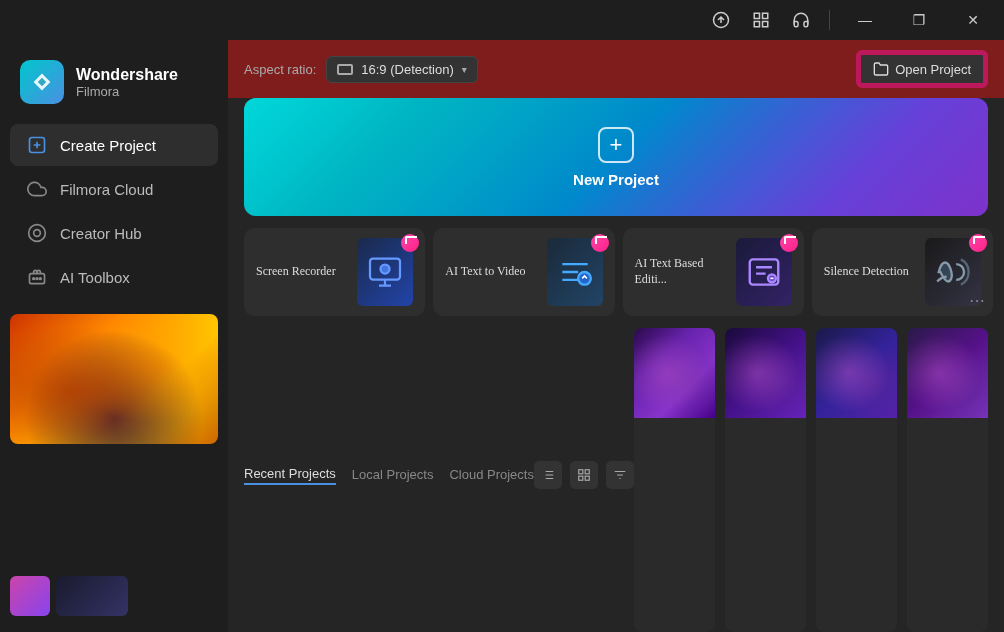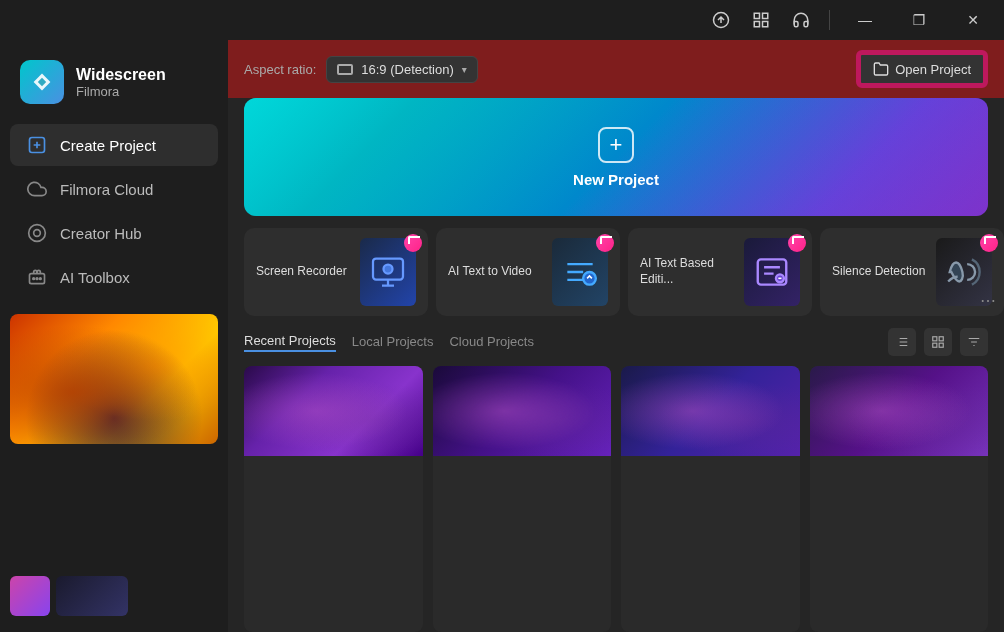--- a/index.html
+++ b/index.html
@@ -279,23 +279,24 @@
       font-weight: 600;
       color: #fff;
       position: relative;
       z-index: 1;
     }
 
     
     .feature-cards {
       display: flex;
       gap: 8px;
-      padding: 0 0 12px 16px;
-      flex-shrink: 0;
-      overflow: hidden;
+      padding: 0 11px 12px 16px;
+      flex-shrink: 0;
+      overflow: hidden;
+      font-family: Liberation Serif, serif;
     }
     .feature-card {
       flex: 1;
       background: #2e2e2e;
       border-radius: 10px;
       height: 88px;
       display: flex;
       align-items: center;
       justify-content: space-between;
       padding: 10px 12px;
@@ -377,21 +378,20 @@
       color: #888;
       font-size: 16px;
     }
 
     
     .recent-section {
       padding: 0 16px;
       flex: 1;
       overflow: hidden;
       display: flex;
-      flex-direction: column;
     }
     .recent-header {
       display: flex;
       align-items: center;
       justify-content: space-between;
       margin-bottom: 10px;
       flex-shrink: 0;
     }
     .recent-tabs {
       display: flex;
@@ -507,21 +507,21 @@
 
   <div class="sidebar">
     <div class="logo-area">
       <div class="logo-icon">
         <svg width="28" height="28" viewBox="0 0 40 40" fill="none">
           <path d="M8 20 L20 8 L32 20 L20 32 Z" fill="rgba(255,255,255,0.9)"></path>
           <path d="M14 20 L20 14 L26 20 L20 26 Z" fill="rgba(0,150,180,0.8)"></path>
         </svg>
       </div>
       <div class="logo-text">
-        <span class="logo-title">Widescreen</span>
+        <span class="logo-title">Wondershare</span>
         <span class="logo-sub">Filmora</span>
       </div>
     </div>
 
     <nav class="sidebar-nav">
       <div class="sidebar-item active">
         <span class="sidebar-icon">
           <svg width="20" height="20" viewBox="0 0 24 24" fill="none" stroke="#4a90e2" stroke-width="2">
             <rect x="3" y="3" width="18" height="18" rx="3"></rect>
             <path d="M12 8v8M8 12h8"></path>

